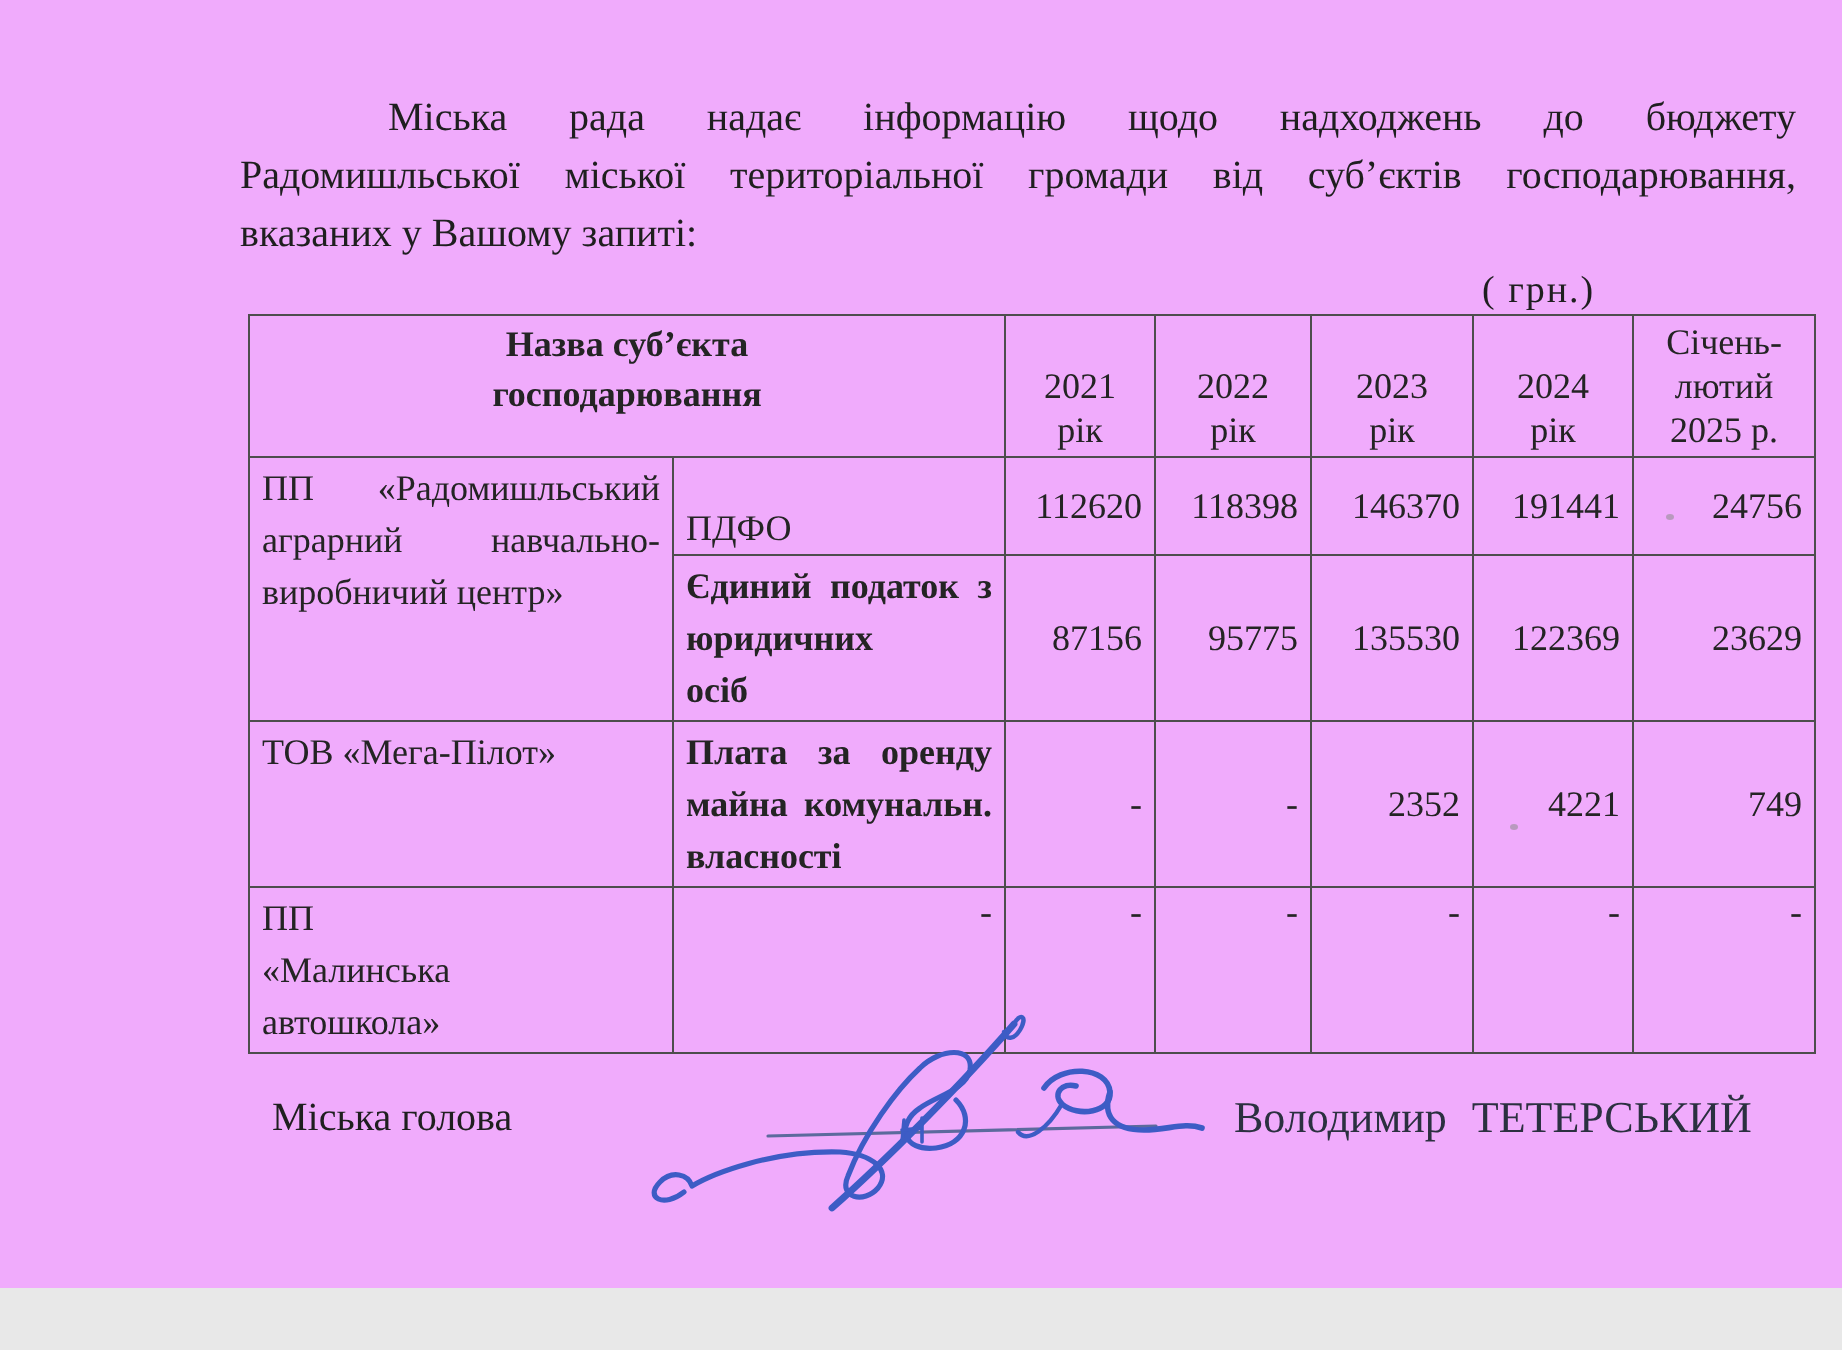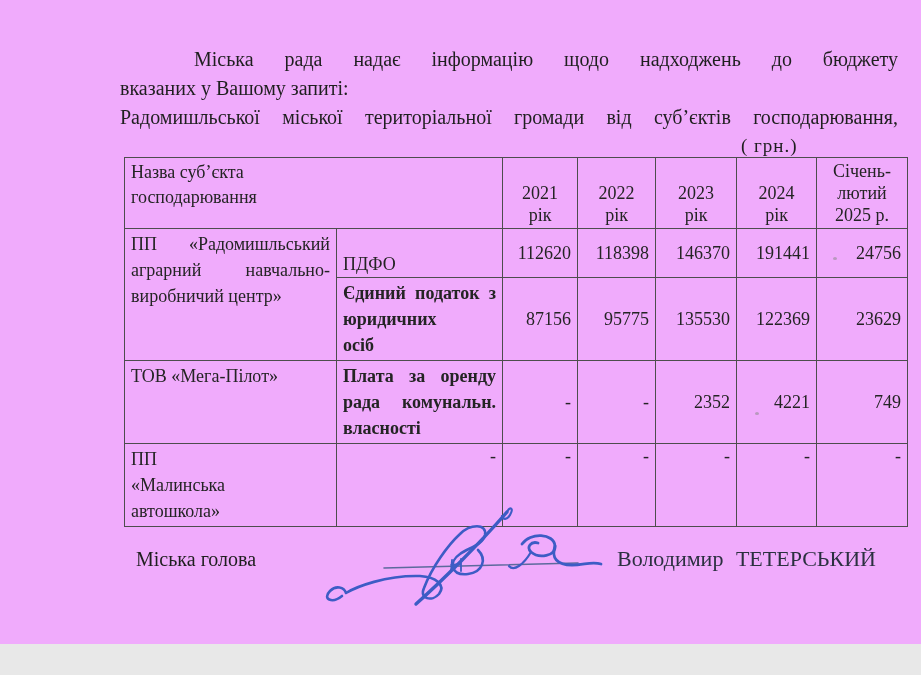--- a/index.html
+++ b/index.html
@@ -20,21 +20,21 @@
   table.rev {
     position:absolute; left:124px; top:157px; width:783px;
     border-collapse:collapse; table-layout:fixed; border:1px solid #474747;
   }
   table.rev td {
     border:1px solid #4d4d4d; font-size:18px; color:#242424;
     padding:2px 6px; overflow:hidden;
   }
   tr.rh-hdr { height:67px; } tr.rh1 { height:49px; } tr.rh2 { height:62px; }
   tr.rh3 { height:68px; } tr.rh4 { height:68px; }
-  .hdr-entity { vertical-align:top; padding-top:6px; white-space:pre-line; line-height:25px; }
+  .hdr-entity { text-align:center; vertical-align:top; padding-top:6px; white-space:pre-line; line-height:25px;font-weight:bold; }
   .yr { text-align:center; vertical-align:bottom; white-space:pre-line; line-height:22px; padding-bottom:3px; }
   .yr-last { vertical-align:top; padding-top:3px; padding-bottom:1px; }
   .entity { vertical-align:top; padding:3px 9px 3px 10px; line-height:26px; }
   .jnat { text-align:justify; }
   .pre { white-space:pre-line; }
   .jlast { text-align:justify; text-align-last:justify; }
   .tax { vertical-align:top; padding:3px 7px 3px 8px; line-height:26px;font-weight:bold; }
   .tax-bottom { vertical-align:bottom; padding:2px 6px 3px 8px; font-size:19px; }
   .num { text-align:right; vertical-align:middle; padding-right:8px; }
   .dash-top { text-align:right; vertical-align:top; padding:7px 12px 0 0; }
@@ -47,22 +47,22 @@
   .dot-a { left:833px; top:257px; width:4px; height:3px; }
   .dot-b { left:755px; top:412px; width:4px; height:3px; }
 </style>
 </head>
 <body>
 
 <div class="page">
 
   <div class="intro">
     <div class="line l1">Міська рада надає інформацію щодо надходжень до бюджету</div>
+    <div class="line l2">Радомишльської міської територіальної громади від суб’єктів господарювання,</div>
     <div class="line l3">вказаних у Вашому запиті:</div>
-    <div class="line l2">Радомишльської міської територіальної громади від суб’єктів господарювання,</div>
   </div>
 
   <div class="grn">( грн.)</div>
 
   <table class="rev">
     <colgroup>
       <col style="width:212px">
         <col style="width:166px">
         <col style="width:75px">
       <col style="width:78px">
@@ -103,21 +103,21 @@
 осіб</td>
         <td class="num">87156</td>
         <td class="num">95775</td>
         <td class="num">135530</td>
         <td class="num">122369</td>
         <td class="num">23629</td>
       </tr>
 
       <tr class="rh3">
         <td class="entity">ТОВ «Мега-Пілот»</td>
-        <td class="tax jnat">Плата за оренду рада комунальн. власності</td>
+        <td class="tax jnat">Плата за оренду майна комунальн. власності</td>
         <td class="num">-</td>
         <td class="num">-</td>
         <td class="num">2352</td>
         <td class="num">4221</td>
         <td class="num">749</td>
       </tr>
 
       <tr class="rh4">
         <td class="entity pre">ПП
 «Малинська

